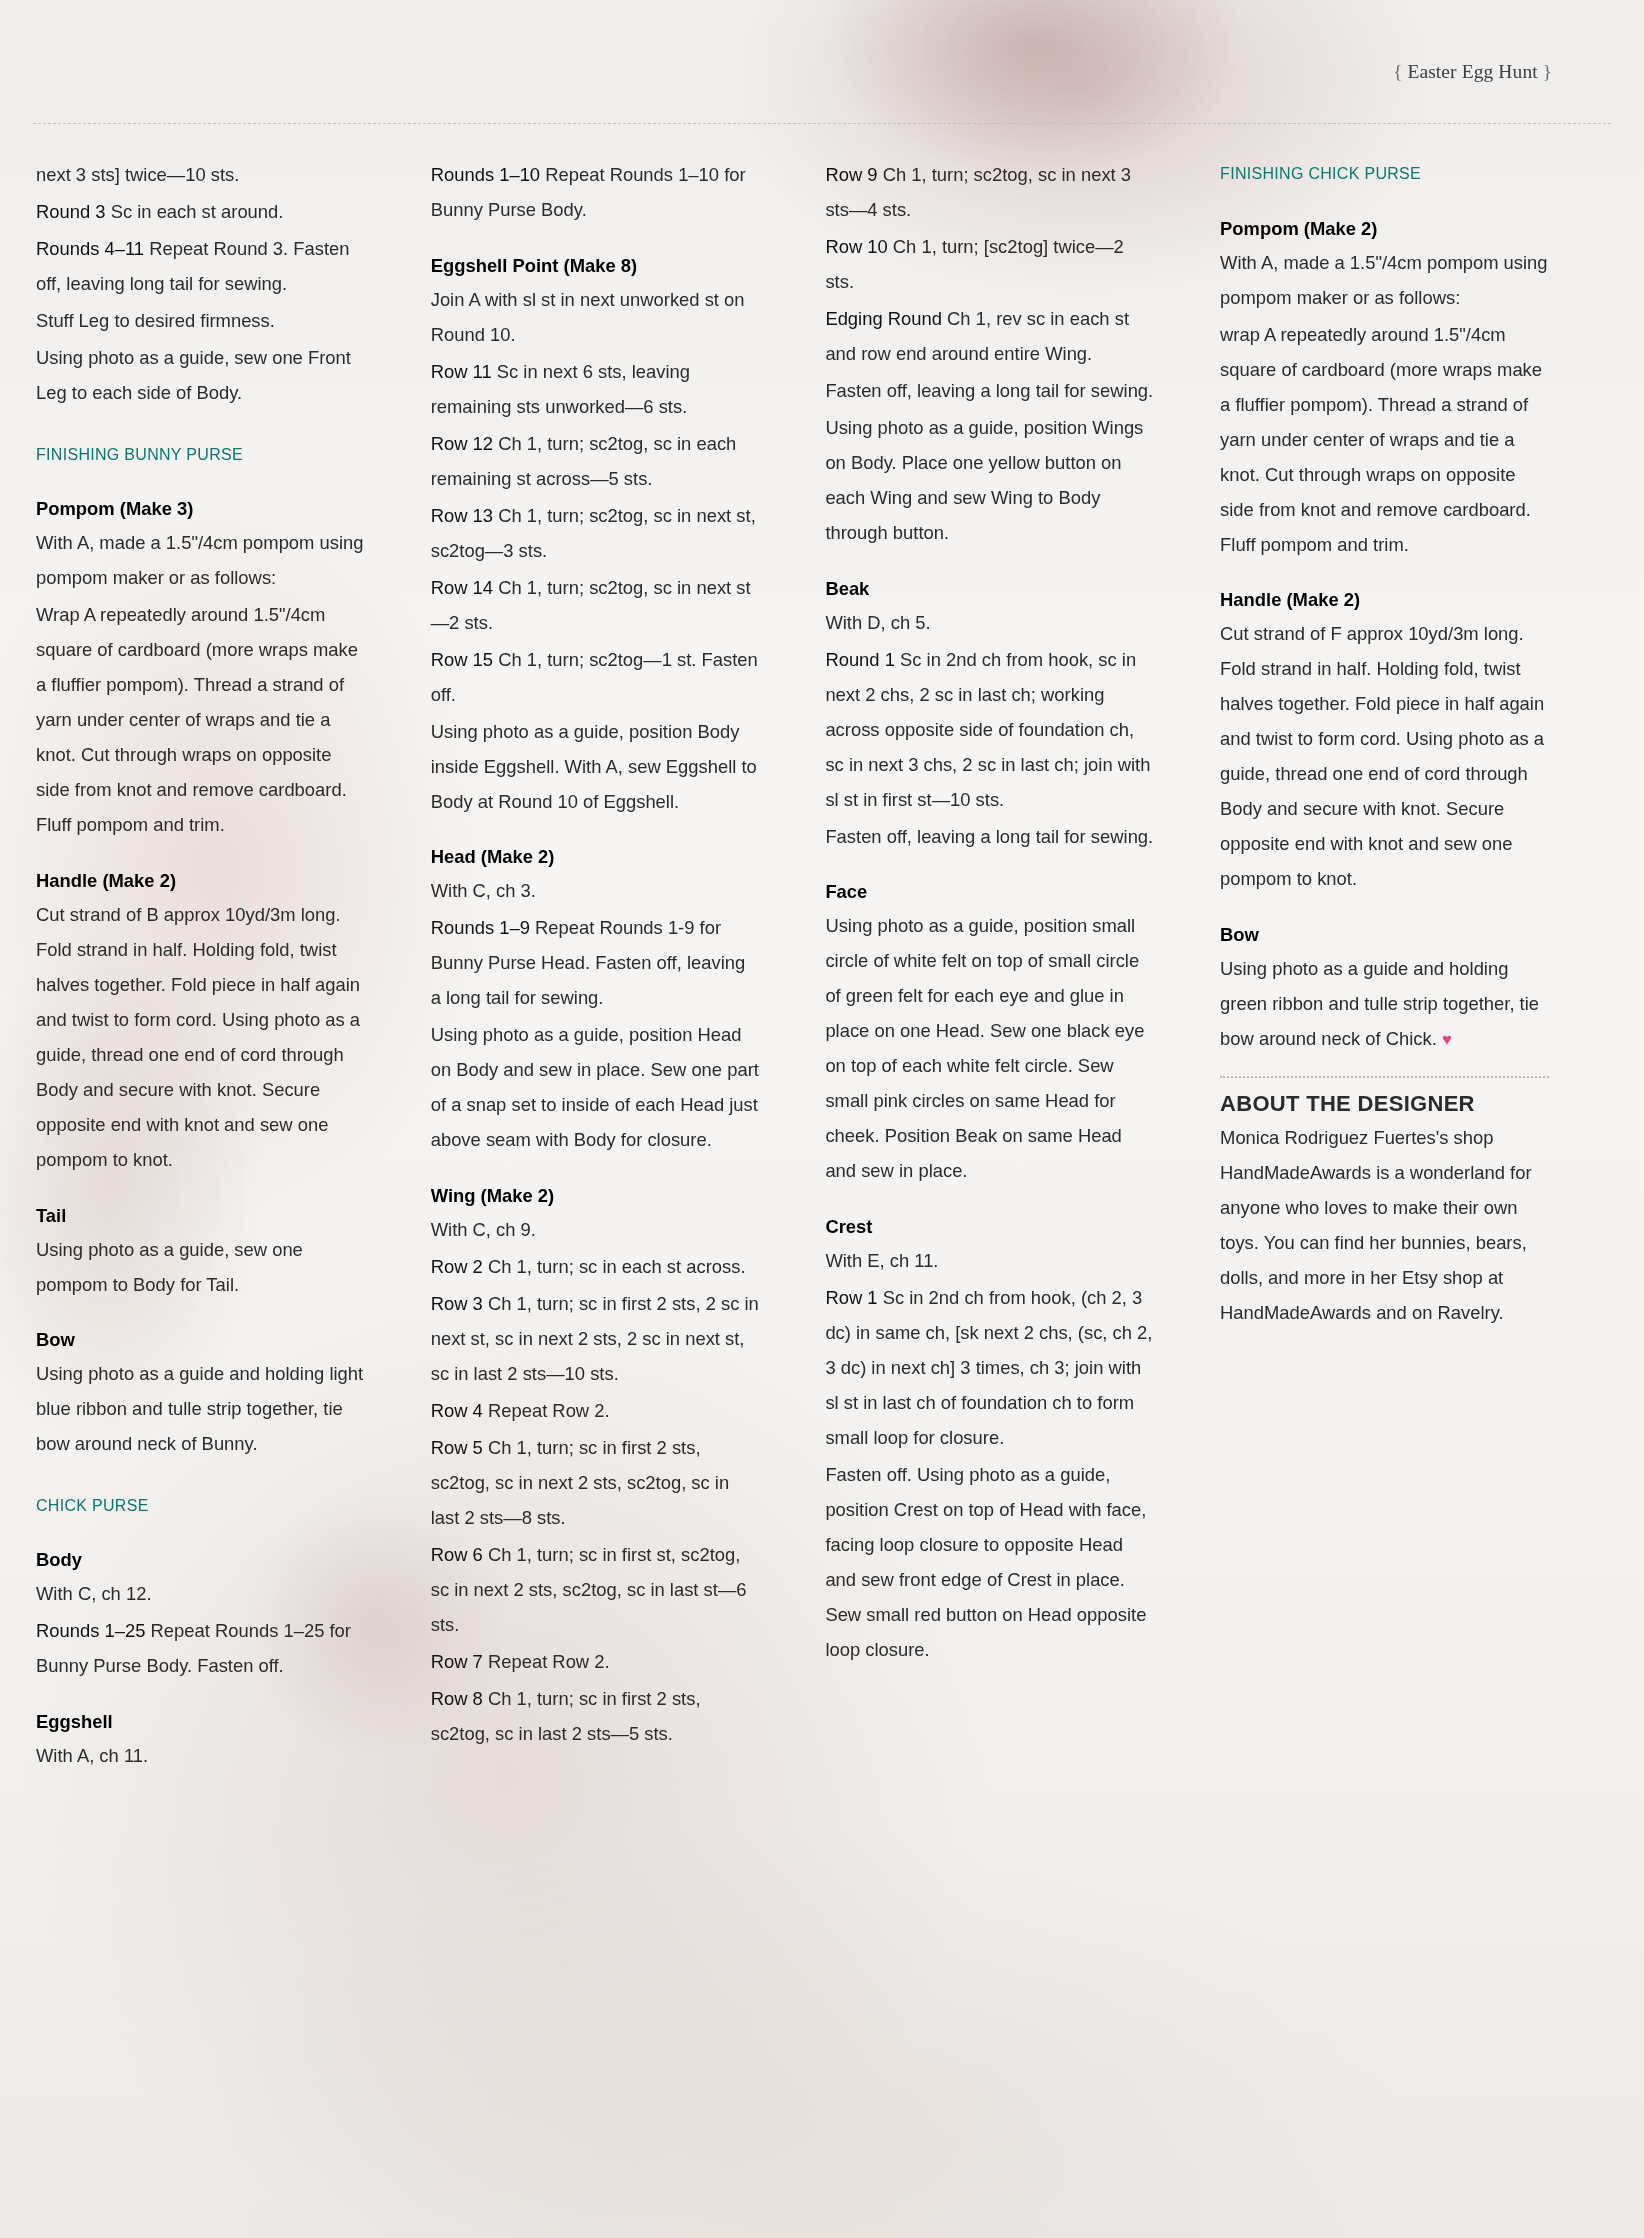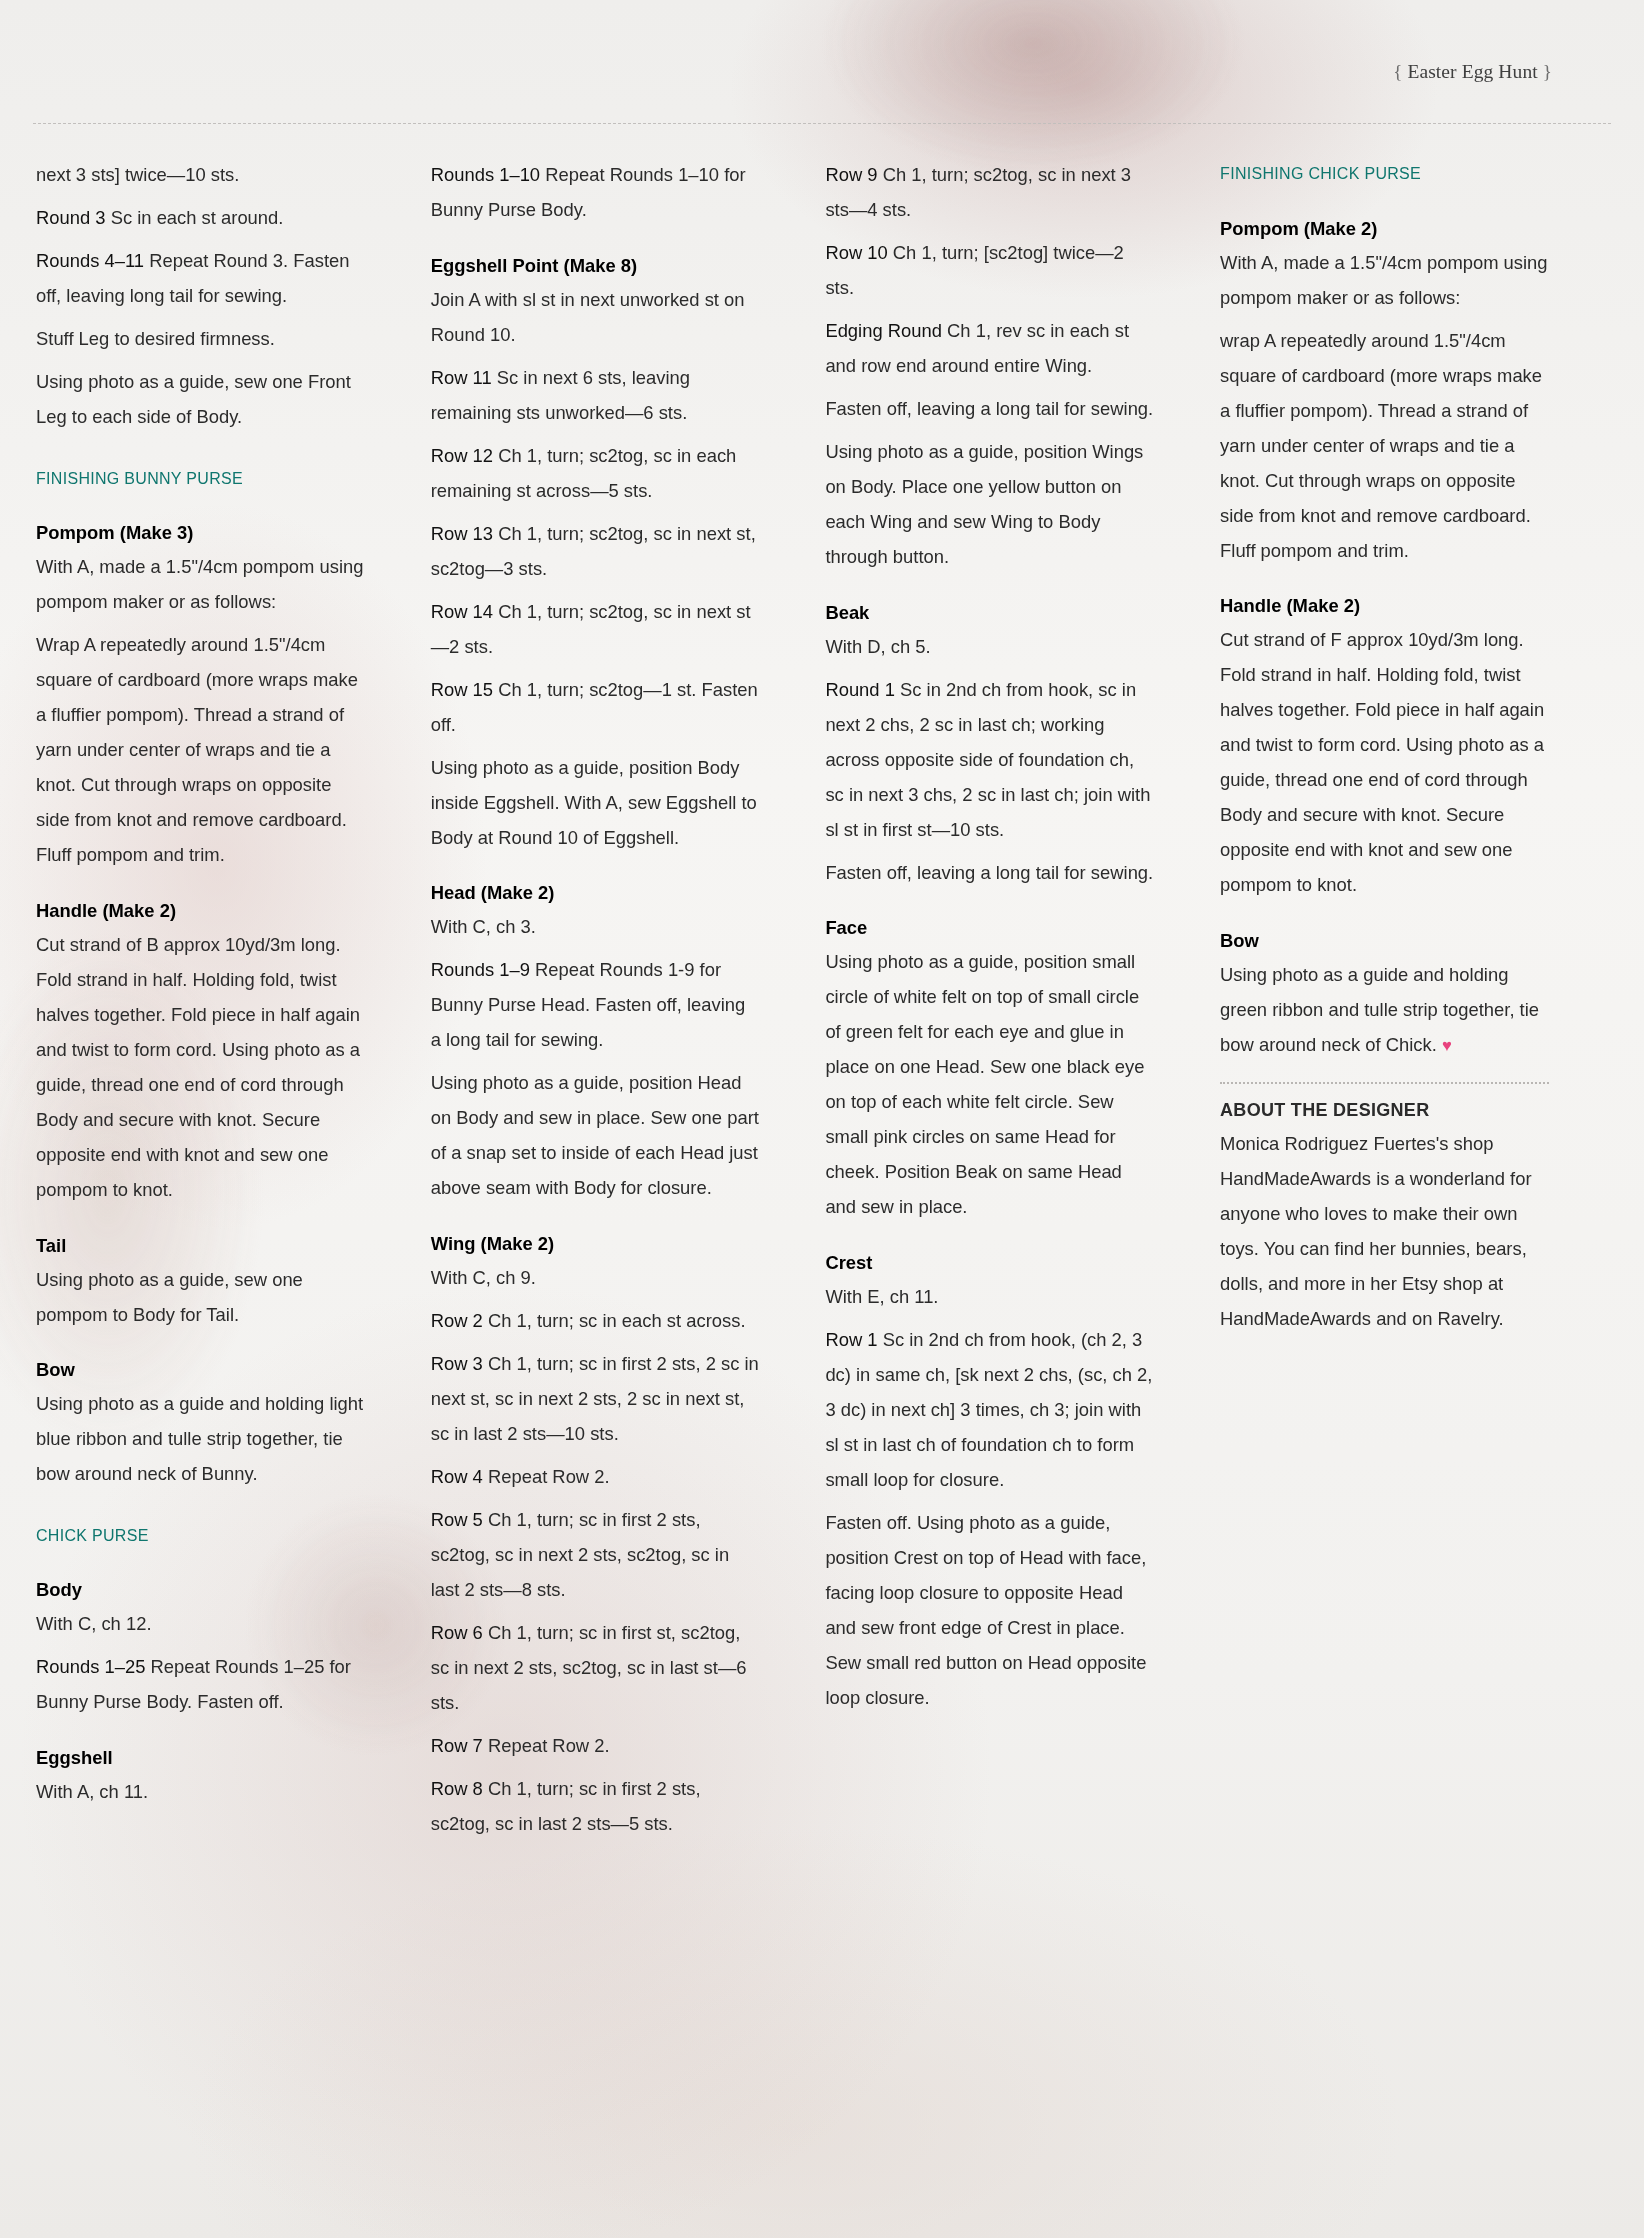--- a/index.html
+++ b/index.html
@@ -81,21 +81,21 @@
     box-sizing: border-box;
   }
   .col + .col { margin-left: 21.7px; }
   p.t {
     margin: 0 0 0 0;
     font-size: 18.4px;
     line-height: 35px;
     color: #2b2b2b;
     font-family: "Liberation Sans", sans-serif;
   }
-  p.t + p.t { margin-top: 8px; }
+  p.t + p.t { margin-top: 2px; }
   .b { font-weight: normal; color: #111; }
   h3.sec {
     margin: 27.5px 0 0 0;
     font-size: 16px;
     line-height: 33px;
     font-weight: normal;
     color: #0f766e;
     letter-spacing: 0.3px;
     text-transform: uppercase;
   }
@@ -114,21 +114,21 @@
   }
 
   .dotrule {
     margin: 19px 0 10px 0;
     height: 0;
     border-top: 2.9px dotted #b9b6b3;
     width: 100%;
   }
   h3.about {
     margin: 0 0 0 0;
-    font-size: 18px;
+    font-size: 22px;
     line-height: 32px;
     font-weight: bold;
     color: #2b2b2b;
     letter-spacing: 0.3px;
   }
 </style>
 </head>
 <body>
 
 <div class="page">

